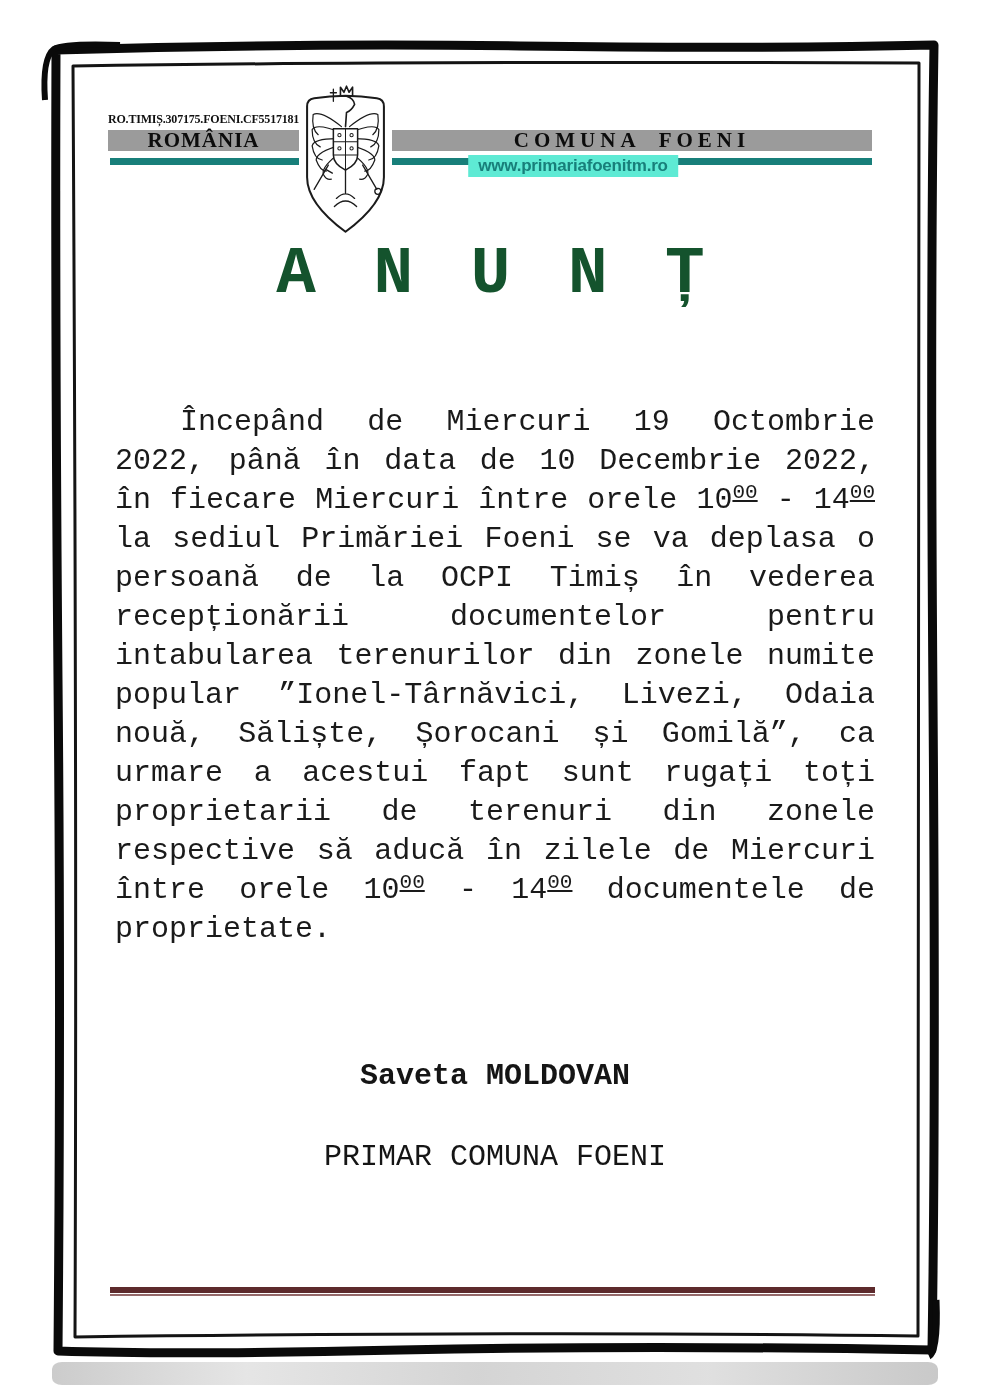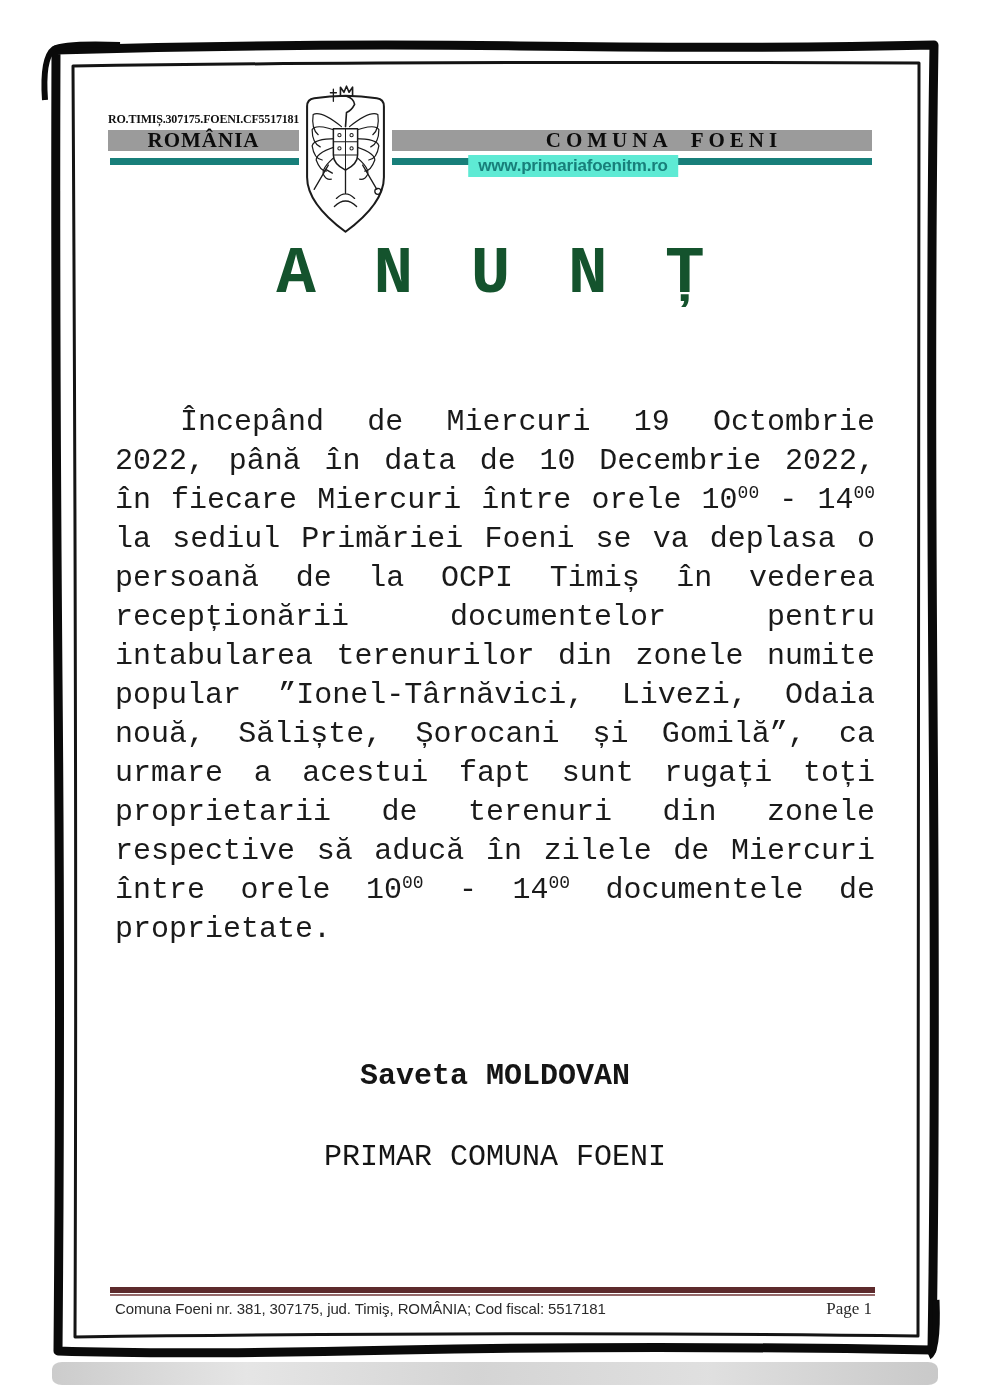--- a/index.html
+++ b/index.html
@@ -20,21 +20,21 @@
   }
   .contact-text {
     top:112px; left:392px; width:480px; text-align:center;
     font:bold 11px/15px "Liberation Serif", serif; color:#111; letter-spacing:-0.4px; white-space:nowrap; z-index:2;
   }
   .country-label {
     top:130px; left:108px; width:191px; height:21px; text-align:center;
     font:bold 21px/21px "Liberation Serif", serif; color:#0c0c0c; letter-spacing:1px; z-index:2;
   }
   .commune-label {
-    top:130px; left:392px; width:544px; height:21px; text-align:center;
+    top:130px; left:392px; width:480px; height:21px; text-align:center;
     font:bold 21px/21px "Liberation Serif", serif; color:#0c0c0c; letter-spacing:5px; word-spacing:9px; z-index:2;
   }
   .teal-line { top:158px; left:110px; width:762px; height:7px; background:var(--teal,#187f7a); z-index:1; }
   .website {
     top:155px; left:573px; transform:translateX(-50%);
     background:#5eead4; padding:0 10px; white-space:nowrap;
     font:bold 17px/22px "Liberation Sans", sans-serif; color:var(--teal,#187f7a);
     letter-spacing:-0.2px; z-index:2;
   }
   .arms-box { top:84px; left:299px; width:93px; height:152px; background:#ffffff; z-index:3; }
@@ -47,21 +47,21 @@
     letter-spacing:9px; color:#14532d; z-index:2;
   }
 
   
   .bodytext {
     top:403px; left:115px; width:760px;
     font:30px/39px "Liberation Mono","DejaVu Sans Mono", monospace;
     color:#1a1a1a; text-align:justify; text-indent:65px;
     hyphens:none; -webkit-hyphens:none; word-break:normal;
   }
-  .bodytext .sup { font-size:18px; line-height:1; vertical-align:10px; }
+  .bodytext .sup { font-size:21px; line-height:1; vertical-align:10px; text-decoration:underline; }
   .bodytext .bold { font-weight:normal;margin-top:10px; }
 
   
   .sig-name {
     top:1057px; left:60px; width:870px; text-align:center;
     font:bold 30px/39px "Liberation Mono","DejaVu Sans Mono", monospace; color:#151515;
   }
   .sig-role {
     top:1138px; left:60px; width:870px; text-align:center;
     font:30px/39px "Liberation Mono","DejaVu Sans Mono", monospace; color:#151515;
@@ -155,20 +155,16 @@
   <div class="abs bodytext"><span class="text">Începând de Miercuri 19 Octombrie 2022, până în data de 10 Decembrie 2022, în fiecare Miercuri între orele 10</span><span class="sup">00</span><span class="text"> - 14</span><span class="sup">00</span><span class="text"> la sediul Primăriei Foeni se va deplasa o persoană de la OCPI Timiș în vederea recepționării documentelor pentru intabularea terenurilor din zonele numite popular ”Ionel-Târnăvici, Livezi, Odaia nouă, Săliște, Șorocani și Gomilă”, ca urmare a acestui fapt sunt rugați toți proprietarii de terenuri din zonele respective să aducă în zilele de </span><span class="bold">Miercuri</span><span class="text"> între orele 10</span><span class="sup">00</span><span class="text"> - 14</span><span class="sup">00</span><span class="text"> documentele de proprietate.</span></div>
 
   <div class="abs sig-name">Saveta MOLDOVAN</div>
   <div class="abs sig-role">PRIMAR COMUNA FOENI</div>
 
   <div class="abs footer-rule">
     <div class="r1"></div>
       <div class="r2"></div>
       <div class="r3"></div>
   </div>
-  <div class="abs footer-row">
-    <span class="footer-address">Comuna Foeni nr. 381, 307175, jud. Timiş, ROMÂNIA;  Cod fiscal: 5517181</span>
-    <span class="page-number">Page 1</span>
-  </div>
 
   <div class="abs scan-smudge"></div>
 
 </div>
 
 </body></html>

